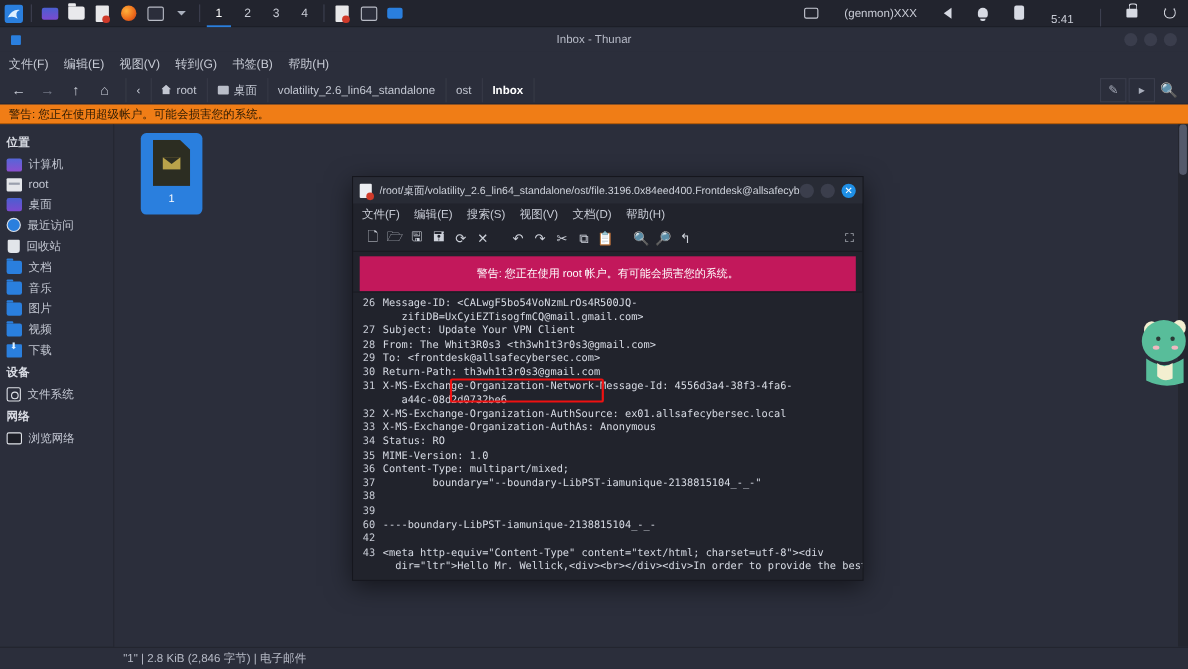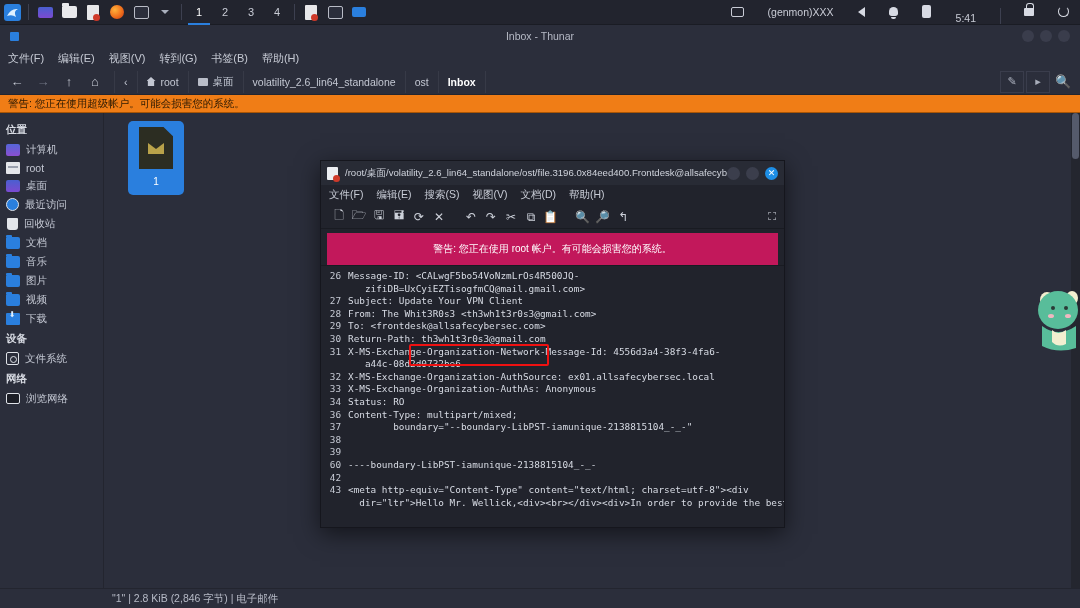--- a/index.html
+++ b/index.html
@@ -500,20 +500,21 @@
       <div class="ln"><span class="ln-no"></span><span class="ln-tx">   zifiDB=UxCyiEZTisogfmCQ@mail.gmail.com&gt;</span></div>
       <div class="ln"><span class="ln-no">27</span><span class="ln-tx">Subject: Update Your VPN Client</span></div>
       <div class="ln"><span class="ln-no">28</span><span class="ln-tx">From: The Whit3R0s3 &lt;th3wh1t3r0s3@gmail.com&gt;</span></div>
       <div class="ln"><span class="ln-no">29</span><span class="ln-tx">To: &lt;frontdesk@allsafecybersec.com&gt;</span></div>
       <div class="ln"><span class="ln-no">30</span><span class="ln-tx">Return-Path: th3wh1t3r0s3@gmail.com</span></div>
       <div class="ln"><span class="ln-no">31</span><span class="ln-tx">X-MS-Exchange-Organization-Network-Message-Id: 4556d3a4-38f3-4fa6-</span></div>
       <div class="ln"><span class="ln-no"></span><span class="ln-tx">   a44c-08d2d0732be6</span></div>
       <div class="ln"><span class="ln-no">32</span><span class="ln-tx">X-MS-Exchange-Organization-AuthSource: ex01.allsafecybersec.local</span></div>
       <div class="ln"><span class="ln-no">33</span><span class="ln-tx">X-MS-Exchange-Organization-AuthAs: Anonymous</span></div>
       <div class="ln"><span class="ln-no">34</span><span class="ln-tx">Status: RO</span></div>
+      <div class="ln"><span class="ln-no">35</span><span class="ln-tx">MIME-Version: 1.0</span></div>
       <div class="ln"><span class="ln-no">36</span><span class="ln-tx">Content-Type: multipart/mixed;</span></div>
       <div class="ln"><span class="ln-no">37</span><span class="ln-tx">        boundary="--boundary-LibPST-iamunique-2138815104_-_-"</span></div>
       <div class="ln"><span class="ln-no">38</span><span class="ln-tx"></span></div>
       <div class="ln"><span class="ln-no">39</span><span class="ln-tx"></span></div>
       <div class="ln"><span class="ln-no">60</span><span class="ln-tx">----boundary-LibPST-iamunique-2138815104_-_-</span></div>
       <div class="ln"><span class="ln-no">42</span><span class="ln-tx"></span></div>
       <div class="ln"><span class="ln-no">43</span><span class="ln-tx">&lt;meta http-equiv="Content-Type" content="text/html; charset=utf-8"&gt;&lt;div</span></div>
       <div class="ln"><span class="ln-no"></span><span class="ln-tx">  dir="ltr"&gt;Hello Mr. Wellick,&lt;div&gt;&lt;br&gt;&lt;/div&gt;&lt;div&gt;In order to provide the best</span></div>
 
       <div class="redbox"></div>

